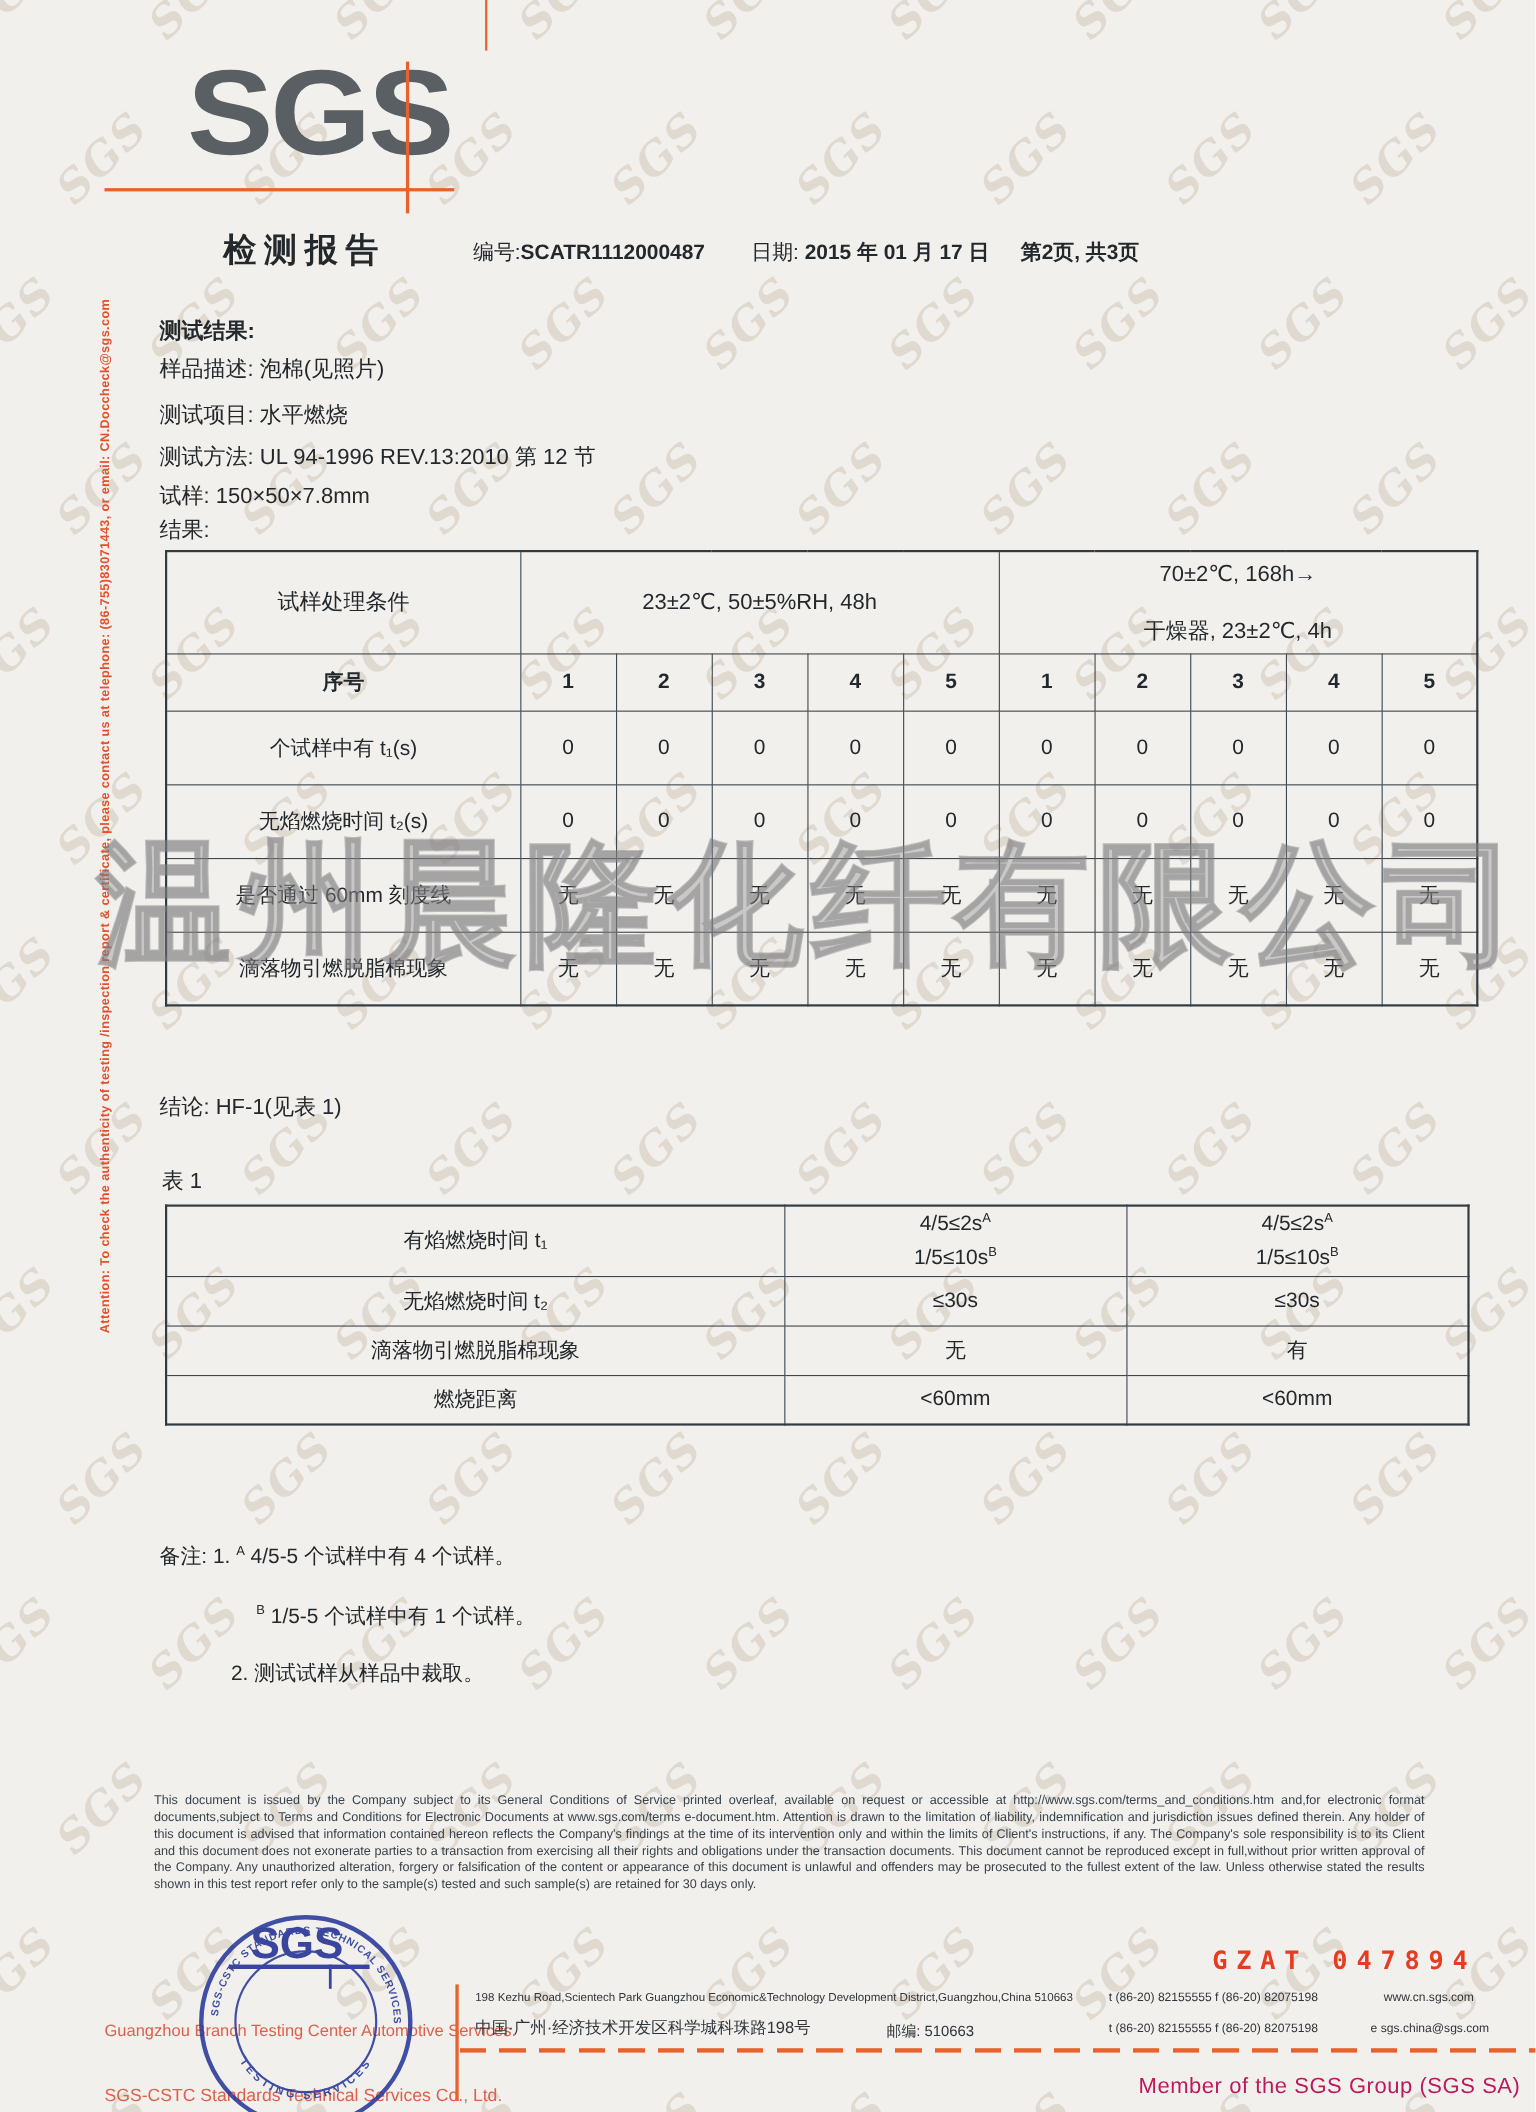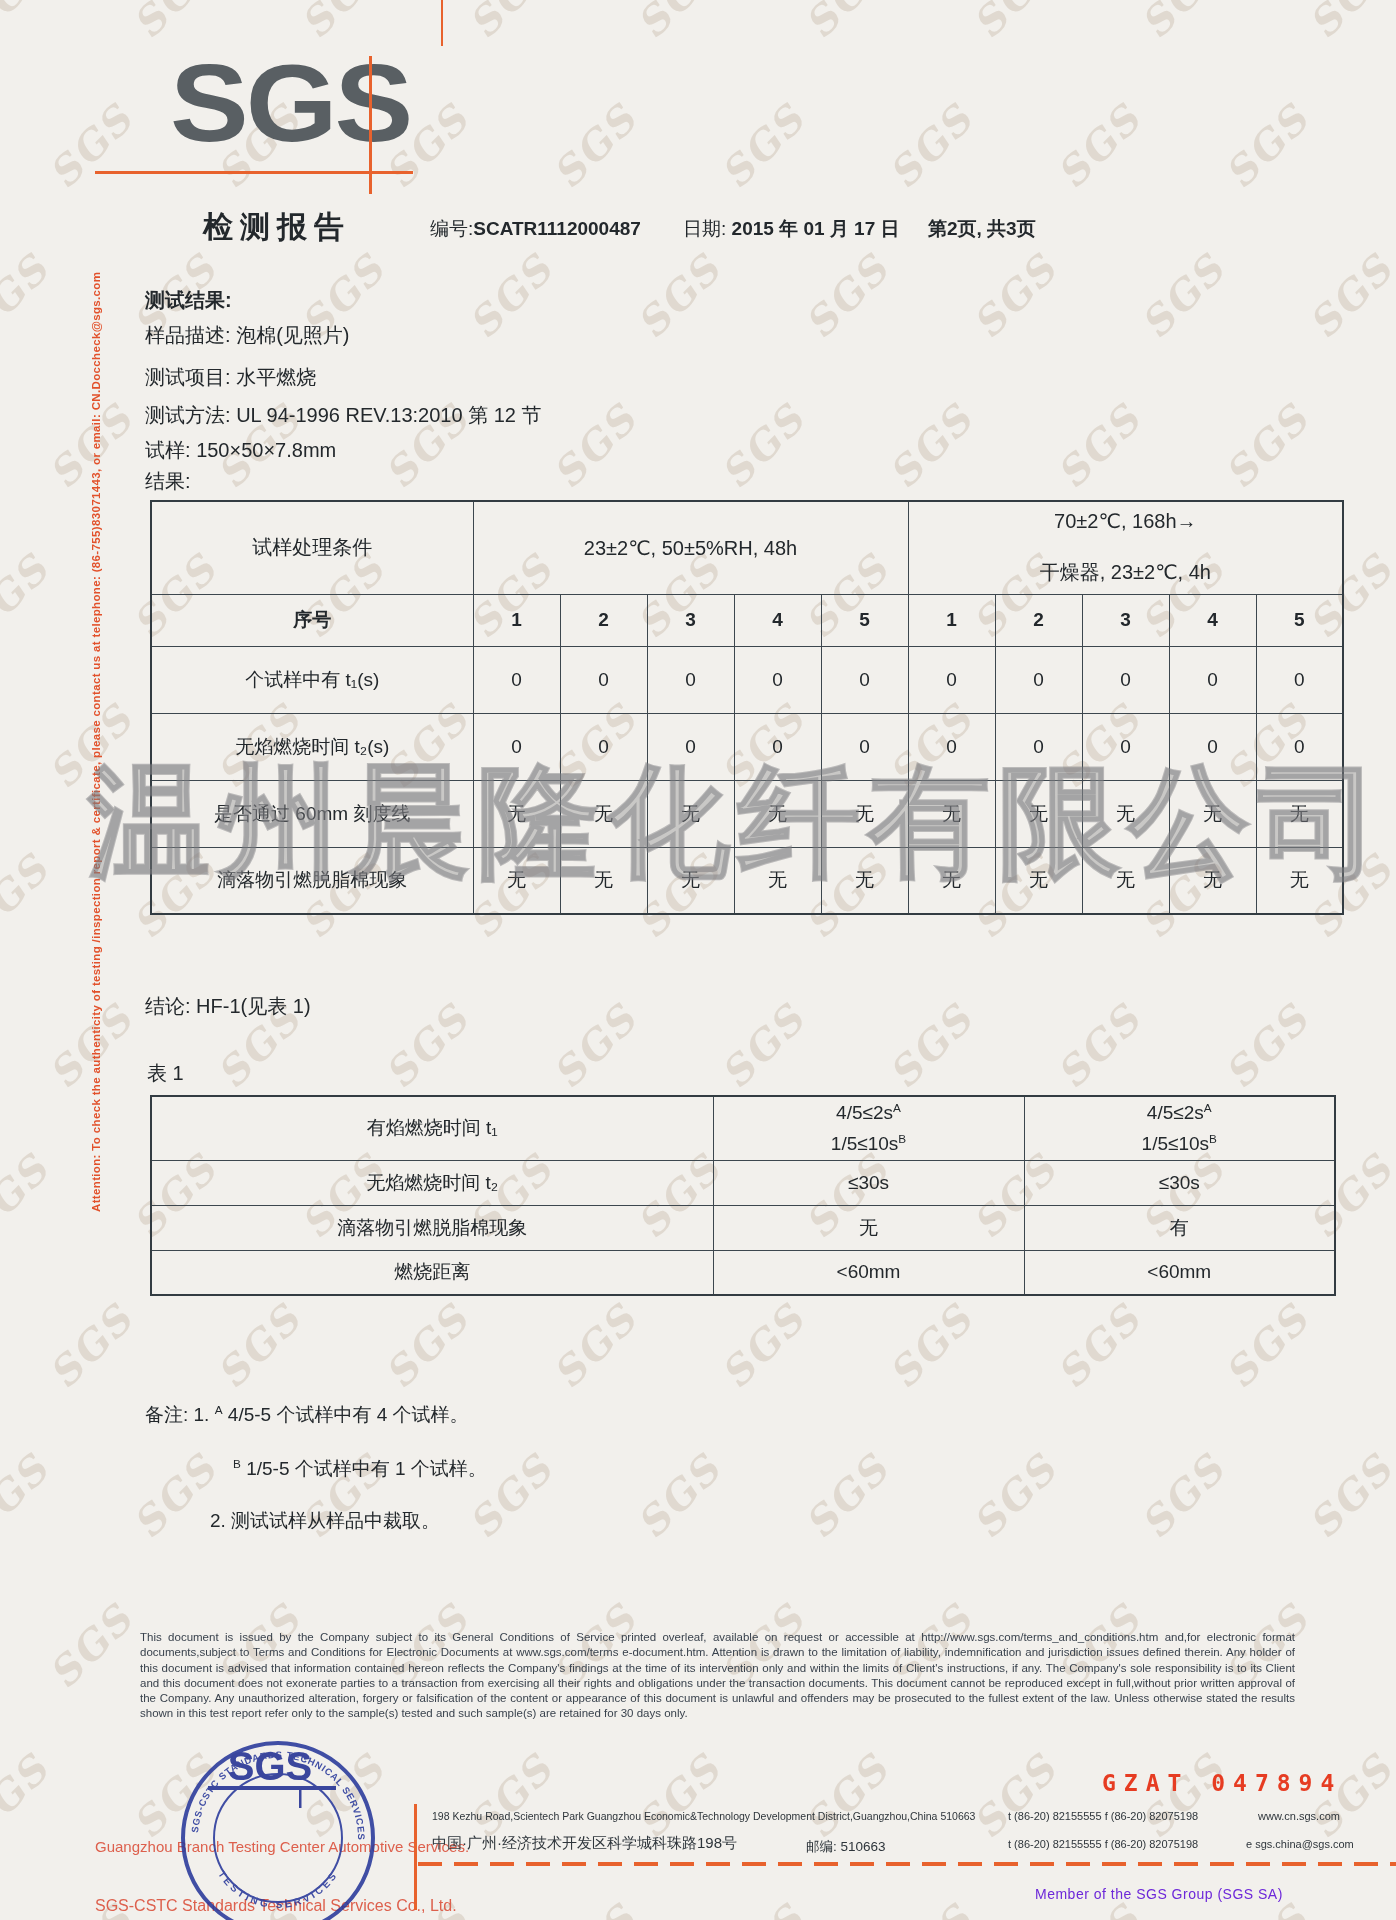--- a/index.html
+++ b/index.html
@@ -52,21 +52,21 @@
   .disclaimer{position:absolute;left:140px;top:1630px;width:1155px;font-size:11.5px;line-height:1.33;
               text-align:justify;color:#39424d}
   .stamp{position:absolute;left:158px;top:1728px;z-index:6;overflow:visible}
   .red-co{position:absolute;color:#dd604d;white-space:nowrap}
   .foot-div{position:absolute;left:414px;top:1804px;width:3px;height:106px;background:#e8622d}
   .addr{position:absolute;white-space:nowrap;color:#2e353b}
   .dashline{position:absolute;left:418px;top:1862px;width:978px;height:4px;
             background:repeating-linear-gradient(90deg,#e8622d 0 24px,transparent 24px 36px)}
   .gzat{position:absolute;left:1102px;top:1770px;font-family:"DejaVu Sans Mono",monospace;
         font-size:23px;font-weight:bold;letter-spacing:8px;color:#e63c22;white-space:nowrap}
-  .member{position:absolute;left:1035px;top:1886px;font-size:14px;color:#6d28d9;letter-spacing:.5px;white-space:nowrap}
+  .member{position:absolute;left:1035px;top:1886px;font-size:20px;color:#be185d;letter-spacing:.5px;white-space:nowrap}
 </style>
 </head>
 <body>
 
 <div class="page">
 
   <div id="wm-layer">
       <span class="wm-sgs" style="left: -40px; top: -30px;">SGS</span>
       <span class="wm-sgs" style="left: 128px; top: -30px;">SGS</span>
       <span class="wm-sgs" style="left: 296px; top: -30px;">SGS</span>

